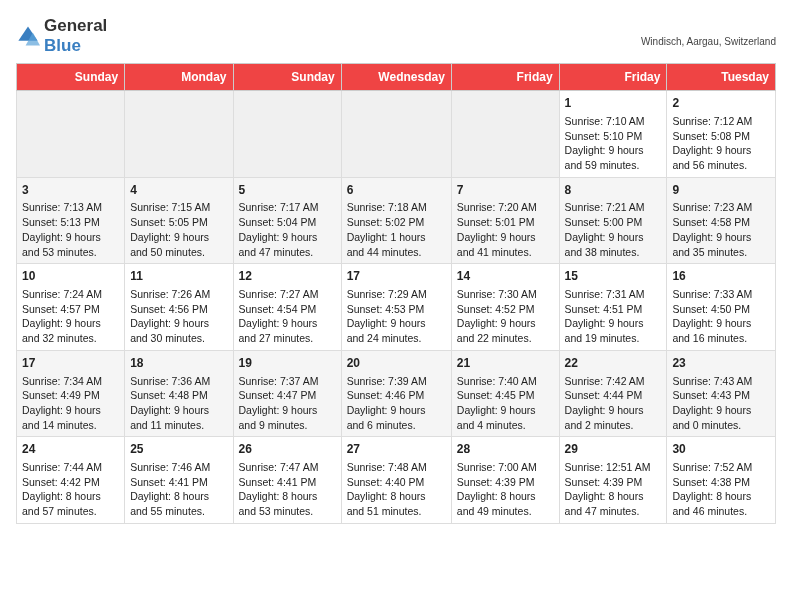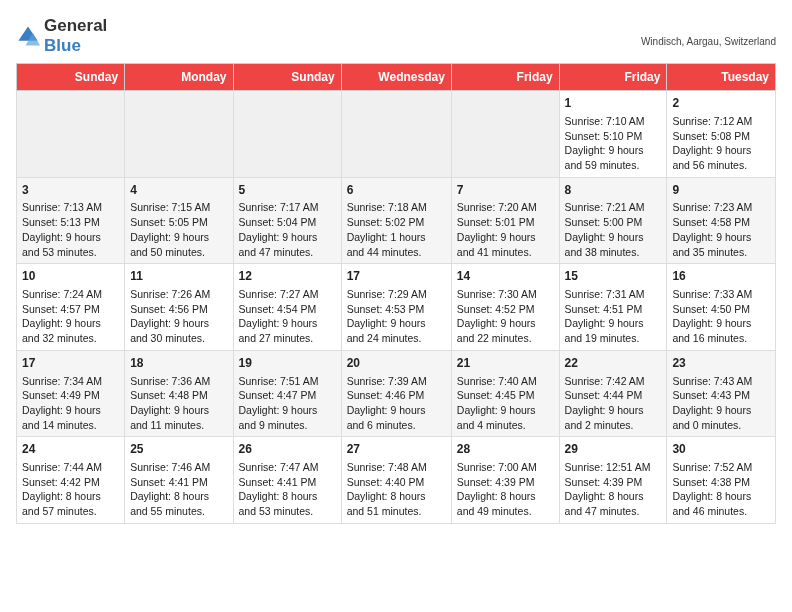--- a/index.html
+++ b/index.html
@@ -227,21 +227,21 @@
           <div>Daylight: 9 hours and 14 minutes.</div>
         </td>
         <td>
           <span class="day-number">18</span>
           <div>Sunrise: 7:36 AM</div>
           <div>Sunset: 4:48 PM</div>
           <div>Daylight: 9 hours and 11 minutes.</div>
         </td>
         <td>
           <span class="day-number">19</span>
-          <div>Sunrise: 7:51 AM</div>
+          <div>Sunrise: 7:37 AM</div>
           <div>Sunset: 4:47 PM</div>
           <div>Daylight: 9 hours and 9 minutes.</div>
         </td>
         <td>
           <span class="day-number">20</span>
           <div>Sunrise: 7:39 AM</div>
           <div>Sunset: 4:46 PM</div>
           <div>Daylight: 9 hours and 6 minutes.</div>
         </td>
         <td>

